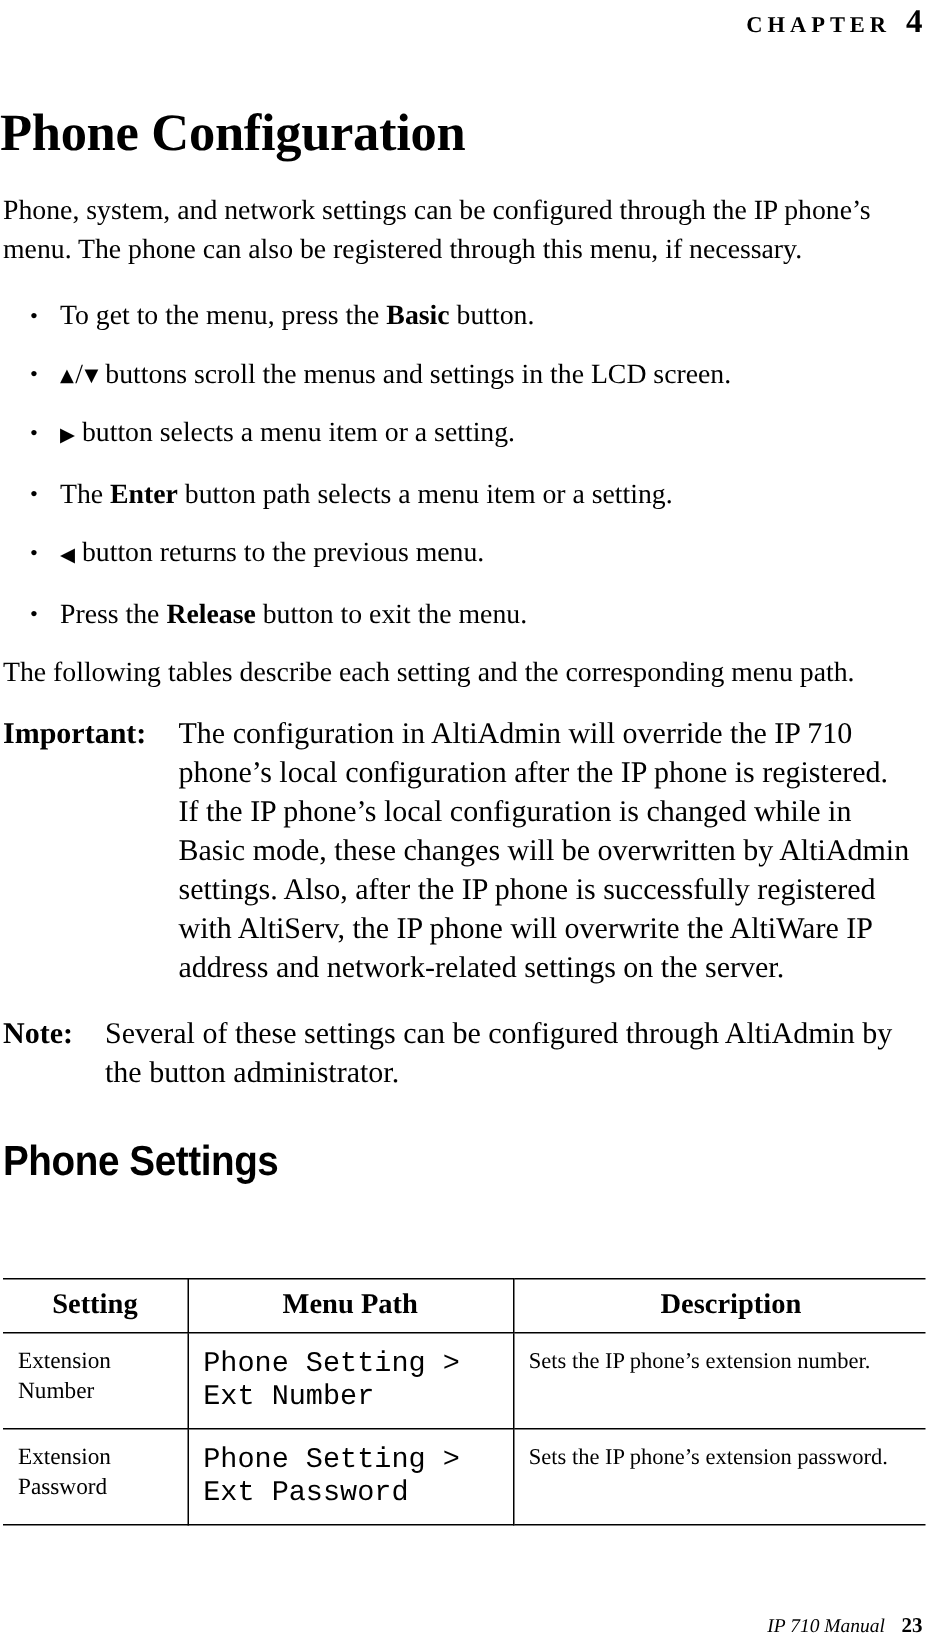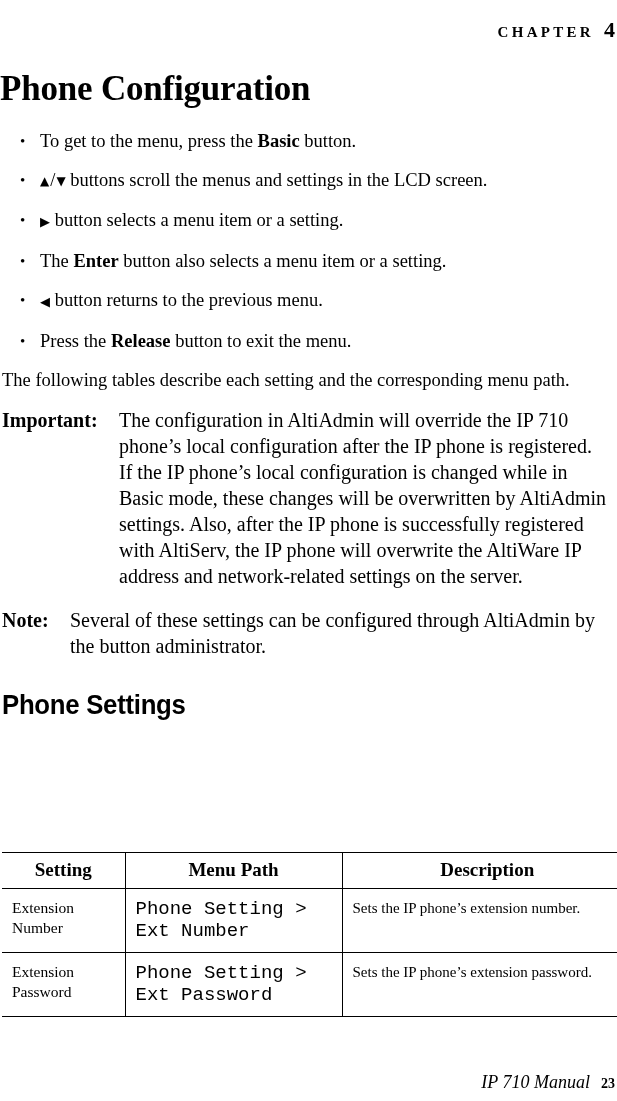--- a/index.html
+++ b/index.html
@@ -19,21 +19,21 @@
   .page {
     position: relative;
     width: 617px;
     height: 1101px;
     box-sizing: border-box;
   }
 
   
   .chapter-line {
     position: absolute;
-    top: 18px;
+    top: 2px;
     right: 2px;
     text-align: right;
     font-family: "Liberation Serif", "DejaVu Serif", serif;
     font-weight: bold;
     font-size: 20px;
     letter-spacing: 0.14em;
     white-space: nowrap;
     line-height: 1.1;
     margin-left: 32px;
   }
@@ -200,21 +200,21 @@
   .footer {
     position: absolute;
     bottom: 8px;
     right: 2px;
     text-align: right;
     white-space: nowrap;
   }
   .footer .manual {
     font-family: "Liberation Serif", "DejaVu Serif", serif;
     font-style: italic;
-    font-size: 18px;
+    font-size: 13px;
   }
   .footer .pageno {
     font-family: "Liberation Serif", "DejaVu Serif", serif;
     font-weight: bold;
     font-size: 14px;
     margin-left: 11px;
   }
 </style>
 </head>
 <body>
@@ -222,37 +222,38 @@
 <div class="page">
 
   <div class="chapter-line">
     <span class="chapter-word">CHAPTER</span><span class="chapter-num">4</span>
   </div>
 
   <h1 class="chapter-title">Phone Configuration</h1>
 
   <div class="content">
 
+    <p class="body">Phone, system, and network settings can be configured through the IP phone’s menu. The phone can also be registered through this menu, if necessary.</p>
 
     <ul class="bullets">
 
       <li>
         <span class="dot">•</span><span>To get to the menu, press the </span><b>Basic</b><span> button.</span>
       </li>
 
       <li>
         <span class="dot">•</span><span class="glyph">▲</span><span class="slash">/</span><span class="glyph">▼</span><span> buttons scroll the menus and settings in the LCD screen.</span>
       </li>
 
       <li>
         <span class="dot">•</span><span class="glyph-lr">▶</span><span> button selects a menu item or a setting.</span>
       </li>
 
       <li>
-        <span class="dot">•</span><span>The </span><b>Enter</b><span> button also selects a menu item or a setting.</span>
+        <span class="dot">•</span><span>The </span><b>Enter</b><span> button path selects a menu item or a setting.</span>
       </li>
 
       <li>
         <span class="dot">•</span><span class="glyph-lr">◀</span><span> button returns to the previous menu.</span>
       </li>
 
       <li>
         <span class="dot">•</span><span>Press the </span><b>Release</b><span> button to exit the menu.</span>
       </li>
 

